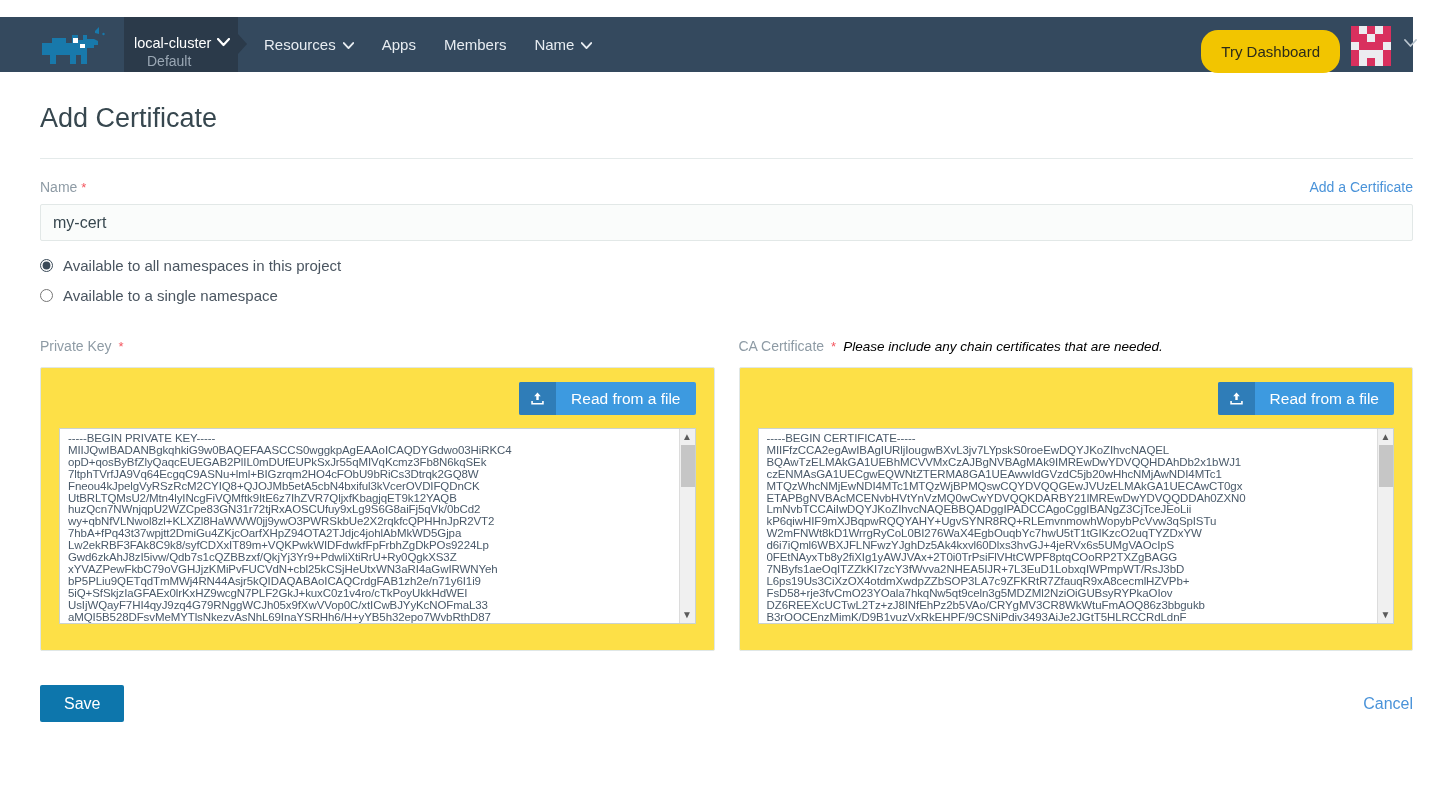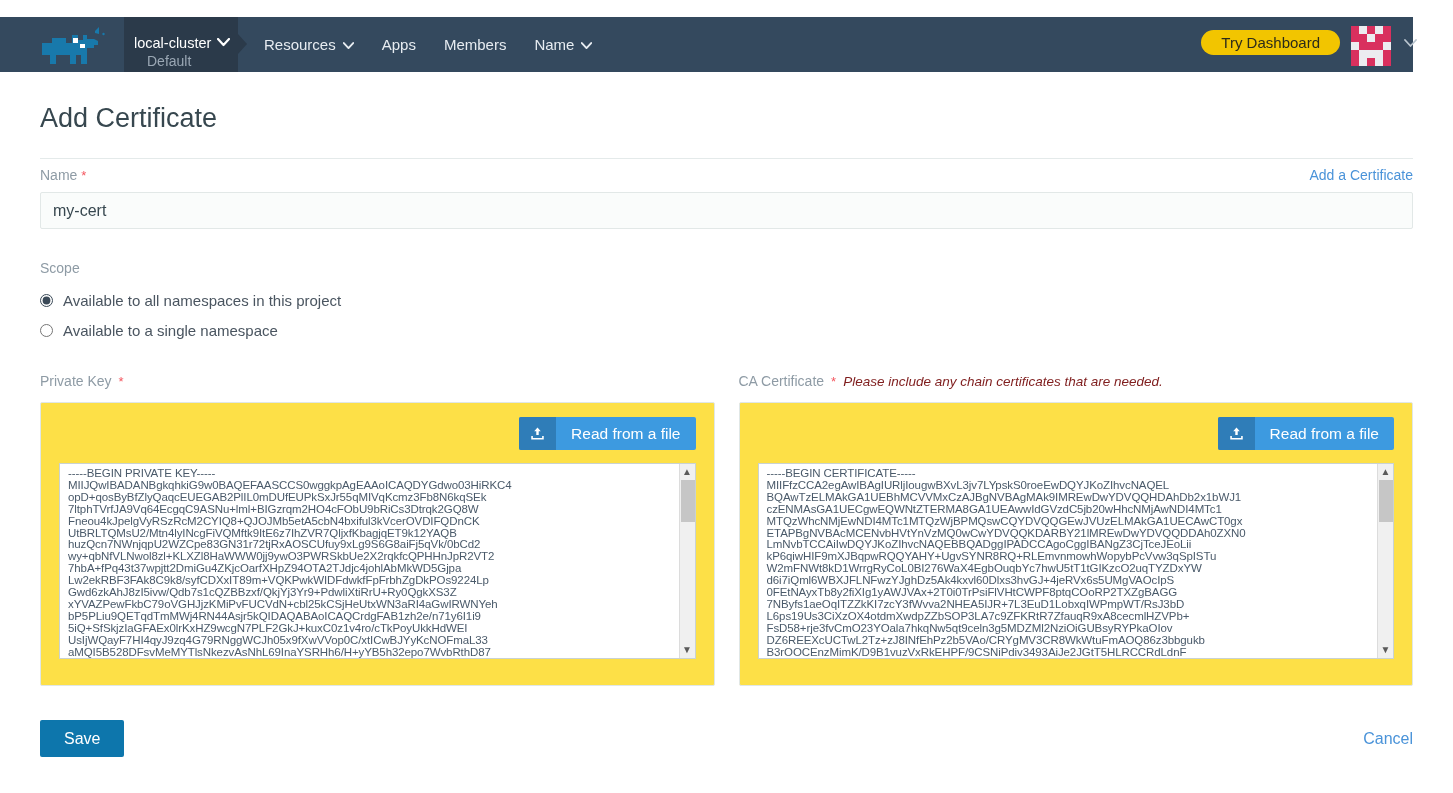--- a/index.html
+++ b/index.html
@@ -73,21 +73,21 @@
     height:55px;
   }
   .nav-item .chev { font-size:11px; position:relative; top:1px; }
   .try-dash {
     position:absolute;
     right:113px; top:30px;
     background:#f2c500;
     color:#2b2b1a;
     border:none;
     border-radius:17px;
-    height:25px;
+    height:43px;
     padding:0 20px;
     font-size:15px;
     font-family:"Liberation Sans", sans-serif;
     cursor:pointer;
   }
   .avatar {
     position:absolute;
     right:62px; top:26px;
     width:40px; height:40px;
     display:grid;
@@ -112,21 +112,21 @@
     margin:29px 0 0 0;
     line-height:34px;
   }
   .title-rule {
     border-top:1px solid #e4eaea;
     margin-top:23px;
   }
 
   .row-label-line {
     display:flex; justify-content:space-between; align-items:flex-end;
-    margin-top:8px;
+    margin-top:20px;
   }
   .flabel { font-size:14px; color:#8e9ba5; }
   .req { color:#f4565f; font-size:13px; }
   .link { color:#4a93d9; cursor:pointer; font-size:14px; }
 
   .text-input {
     display:block;
     width:100%;
     height:37px;
     margin-top:9px;
@@ -152,21 +152,21 @@
 
   
   .cols {
     display:flex;
     gap:24px;
     margin-top:34px;
   }
   .col { flex:1 1 0; min-width:0; }
   .col-head { display:flex; align-items:baseline; gap:7px; height:20px; }
   .hint {
-    color:#7f1d1d;
+    color:#000000;
     font-style:italic;
     font-size:13.5px;
   }
   .panel {
     margin-top:9px;
     background:#fde047;
     border:1px solid #e0e7e6;
     border-radius:2px;
     padding:14px 18px 20px 18px;
     height:284px;
@@ -351,21 +351,20 @@
 
   <div class="row-label-line">
     <div>
       <span class="flabel">Name</span>
       <span class="req">*</span>
     </div>
     <span class="link">Add a Certificate</span>
   </div>
   <input class="text-input" type="text" value="my-cert" style="">
 
-  <div class="scope-label">Scope</div>
   <label class="radio-row">
     <input type="radio" name="scope" checked="" style="">
     <span>Available to all namespaces in this project</span>
   </label>
   <label class="radio-row">
     <input type="radio" name="scope" style="">
     <span>Available to a single namespace</span>
   </label>
 
   <div class="cols">

